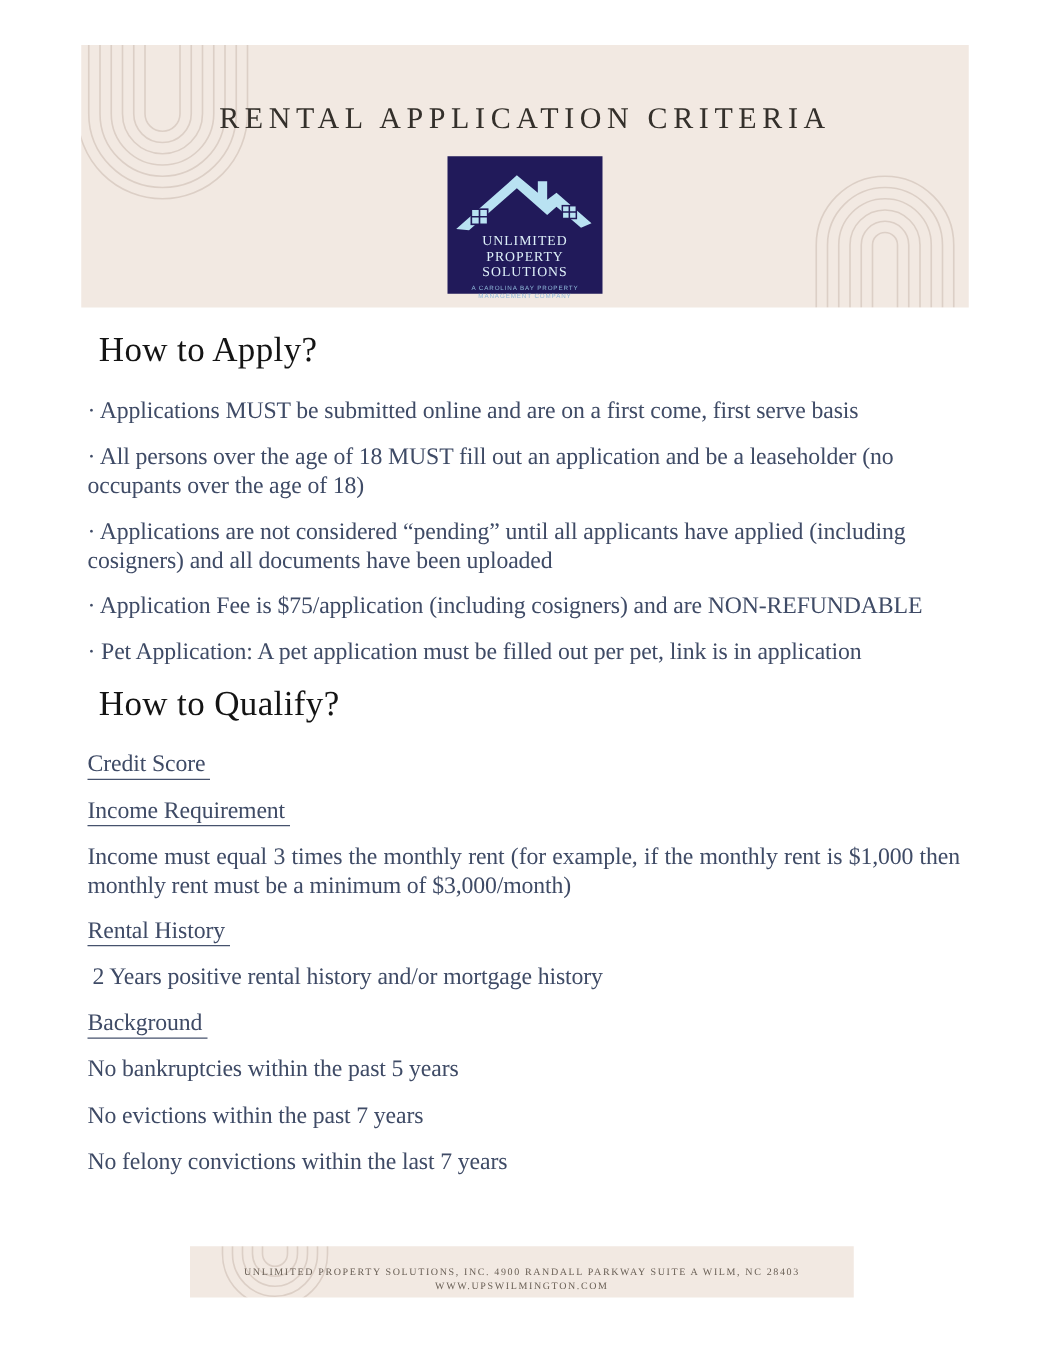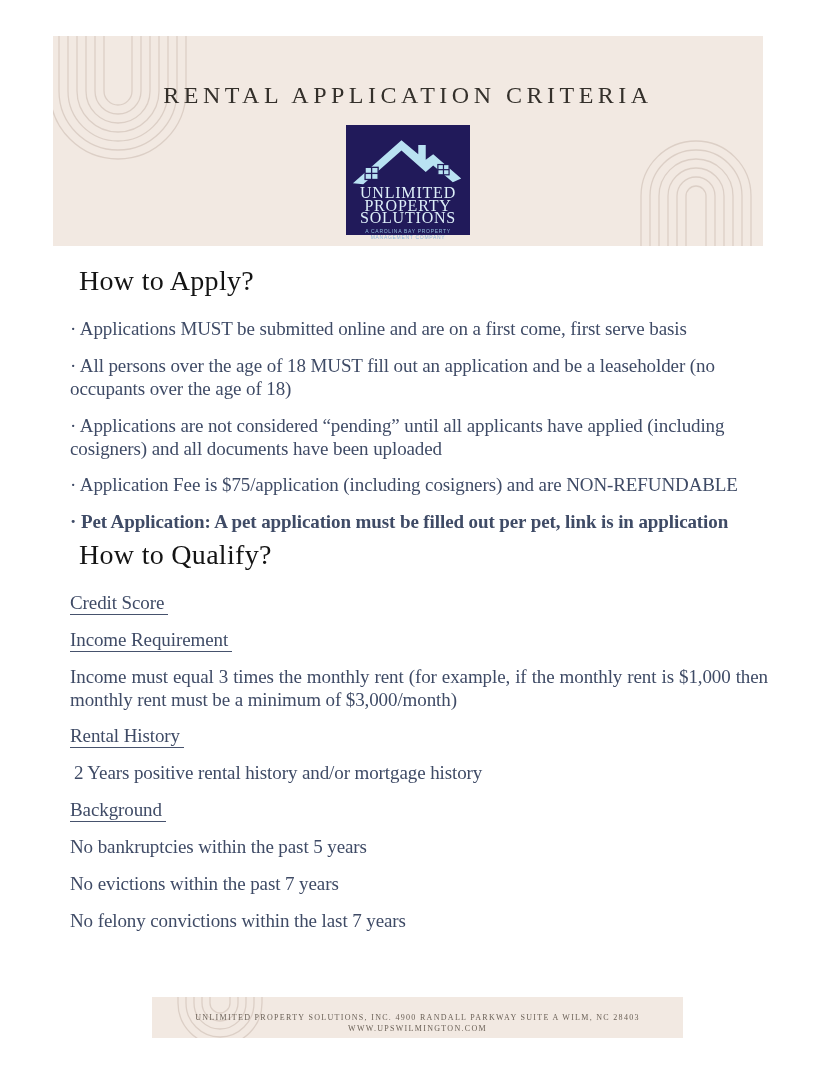--- a/index.html
+++ b/index.html
@@ -4,39 +4,39 @@
 <style>
   * { margin:0; padding:0; box-sizing:border-box; }
   html,body { background:#ffffff; }
   .page {
     position:relative; width:834px; height:1080px; background:#ffffff;
     font-family:"Liberation Serif", serif; overflow:hidden;
   }
 
   
   .band {
-    position:absolute; left:53px; top:36px; width:710px; height:210px;
+    position:absolute; left:65px; top:36px; width:710px; height:210px;
     background:#f2e9e2; overflow:hidden;
   }
   .arches { position:absolute; pointer-events:none; }
   .arches path { fill:none; stroke:#dccfc6; stroke-width:1.3; }
   .band-title {
     position:absolute; left:0; top:46px; width:100%;
     text-align:center; font-size:24px; letter-spacing:4.5px;
     color:#34302b; font-weight:400; white-space:nowrap;
   }
 
   
   .logo {
     position:absolute; left:293px; top:89px; width:124px; height:110px;
     background:#211a5a; text-align:center; padding-top:5px;
   }
   .logo svg { display:block; margin:0 auto; }
   .logo-name {
-    margin-top:1px; color:#def0f9; font-size:16px; line-height:12.5px;
+    margin-top:1px; color:#def0f9; font-size:11px; line-height:12.5px;
     letter-spacing:0.8px; font-family:"Liberation Serif", serif;
   }
   .logo-tagline {
     margin-top:3px; color:#8fb8d8; font-size:5px; line-height:6px;
     letter-spacing:0.7px; font-family:"Liberation Sans", sans-serif;
   }
 
   
   .main {
     position:absolute; left:70px; top:246px; width:698px; padding-top:16px;
@@ -44,21 +44,21 @@
   h1 {
     font-size:28px; line-height:38px; font-weight:400; color:#141414;
     letter-spacing:0.3px; margin:0 9px 17px;
   }
   .h2 { margin-bottom:17px; }
   p.body, p.label {
     font-size:19px; line-height:23px; letter-spacing:-0.1px;
     color:#3f4b66; margin:0 0 14px;
   }
   p.mb13 { margin-bottom:13px; }
-  p.mb12 { margin-bottom:3px;font-weight:bold; }
+  p.mb12 { margin-bottom:12px; }
   p.justify { text-align:justify; }
   p.indent { padding-left:4px; }
   .u { border-bottom:1px solid #46526d; padding-right:4px; padding-bottom:0.5px; }
 
   
   .footer {
     position:absolute; left:152px; top:997px; width:531px; height:41px;
     background:#f2e9e2; overflow:hidden;
   }
   .footer-text {

